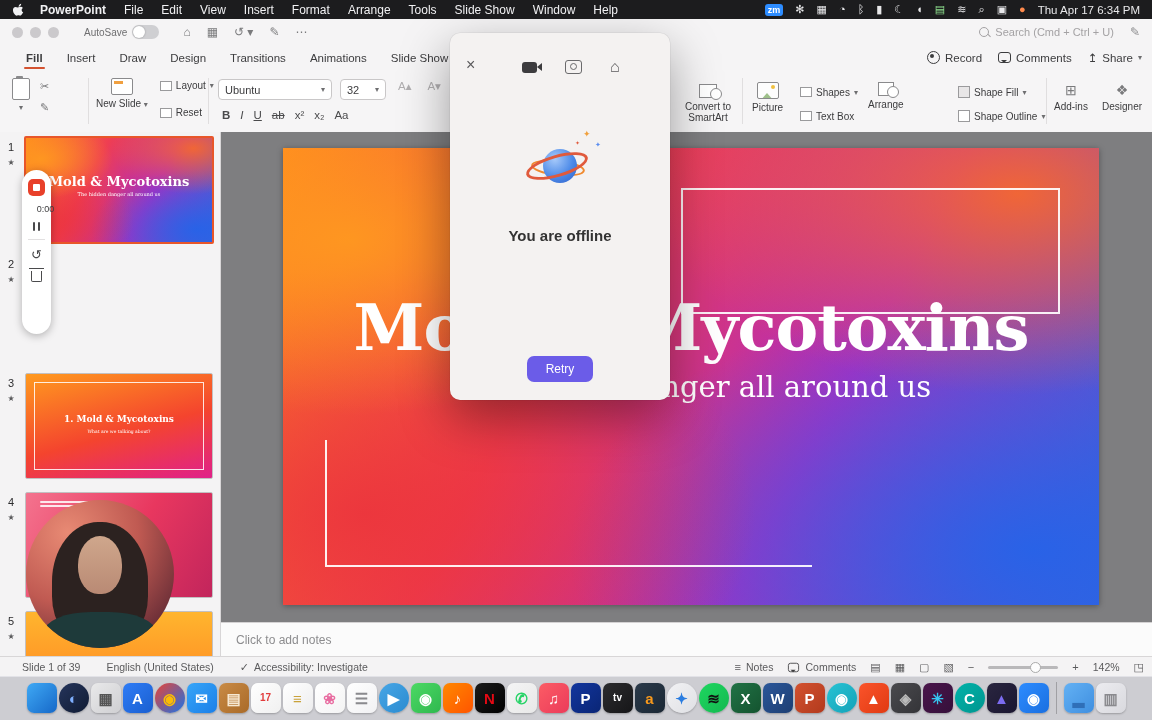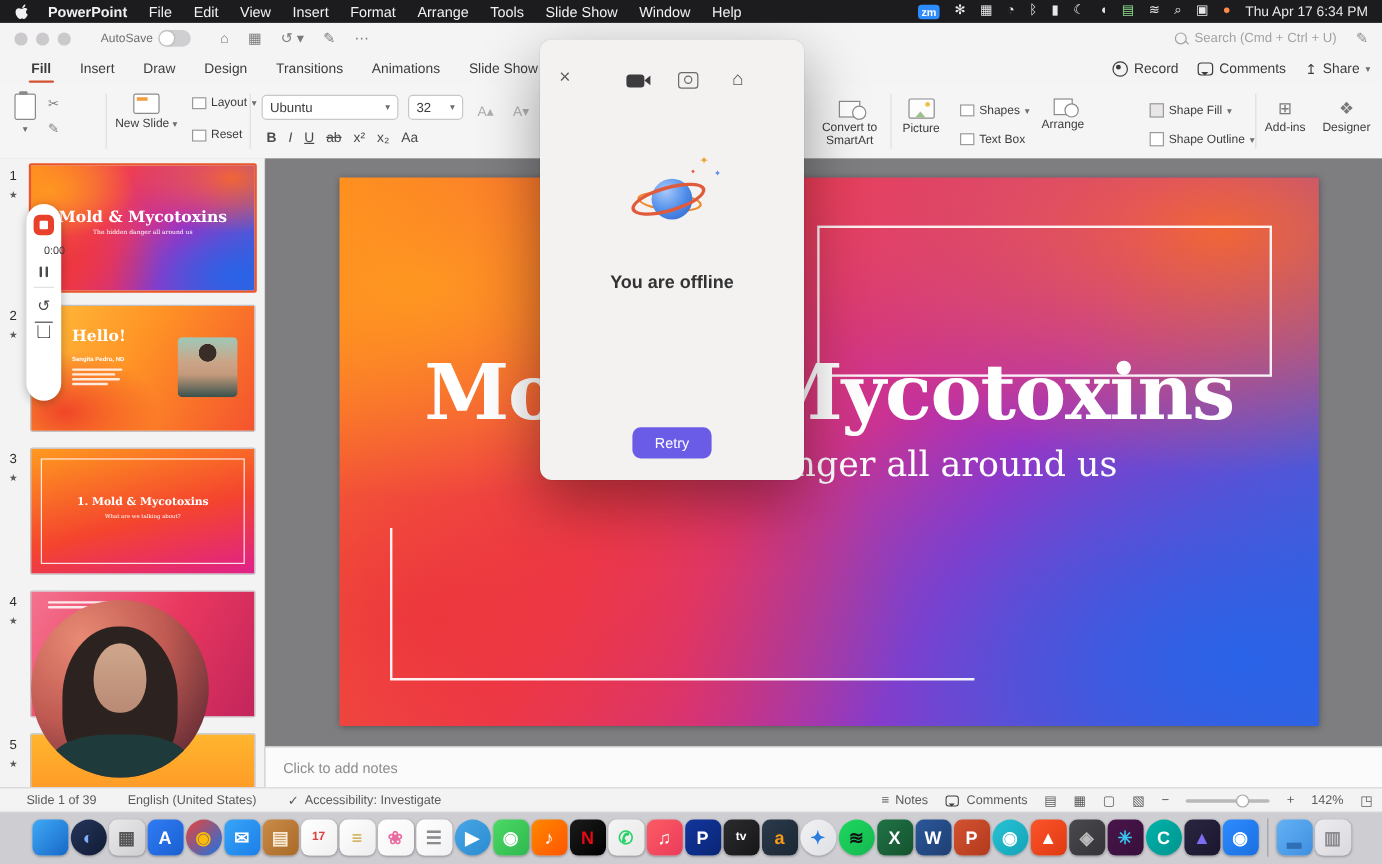--- a/index.html
+++ b/index.html
@@ -281,21 +281,21 @@
         <span class="stackbtn">
             <span class="sq"></span>
             <span>Section</span>
             <span class="caret">▾</span>
           </span>
       </div>
     </div>
     <div class="vdiv" style="left:208px;"></div>
 
     <div class="rgroup" style="left:218px;top:9px;width:230px;">
-      <div style="display:flex;gap:8px;align-items:flex-end;">
+      <div style="display:flex;gap:8px;align-items:flex-start;">
         <span class="combo" style="width:100px;justify-content:space-between;">
           <span>Ubuntu</span>
             <span class="caret">▾</span>
         </span>
         <span class="combo" style="width:32px;justify-content:space-between;">
           <span>32</span>
             <span class="caret">▾</span>
         </span>
         <span class="fmt-btn gray">A▴</span>
         <span class="fmt-btn gray">A▾</span>
@@ -373,31 +373,20 @@
     <div class="thumb" style="top:5px;">
       <span class="thumb-num"><span>1</span><span class="thumb-star">★</span></span>
       <div class="thumb-frame selected grad1">
         <div class="t1-title t-serif">Mold &amp; Mycotoxins</div>
         <div class="t1-sub t-serif">The hidden danger all around us</div>
       </div>
     </div>
 
     <div class="thumb" style="top:122px;">
       <span class="thumb-num"><span>2</span><span class="thumb-star">★</span></span>
-      <div class="thumb-frame grad2">
-        <div class="t2-title t-serif">Hello!</div>
-        <div class="t2-photo"></div>
-        <div class="t2-name">Sangita Pedro, ND</div>
-        <div class="t2-bars">
-          <span class="bar" style="width:42px;"></span>
-            <span class="bar" style="width:36px;"></span>
-          <span class="bar" style="width:40px;"></span>
-            <span class="bar" style="width:30px;"></span>
-        </div>
-      </div>
     </div>
 
     <div class="thumb" style="top:241px;">
       <span class="thumb-num"><span>3</span><span class="thumb-star">★</span></span>
       <div class="thumb-frame grad3">
         <div class="t3-border"></div>
         <div class="t3-title t-serif">1. Mold &amp; Mycotoxins</div>
         <div class="t3-sub t-serif">What are we talking about?</div>
       </div>
     </div>

